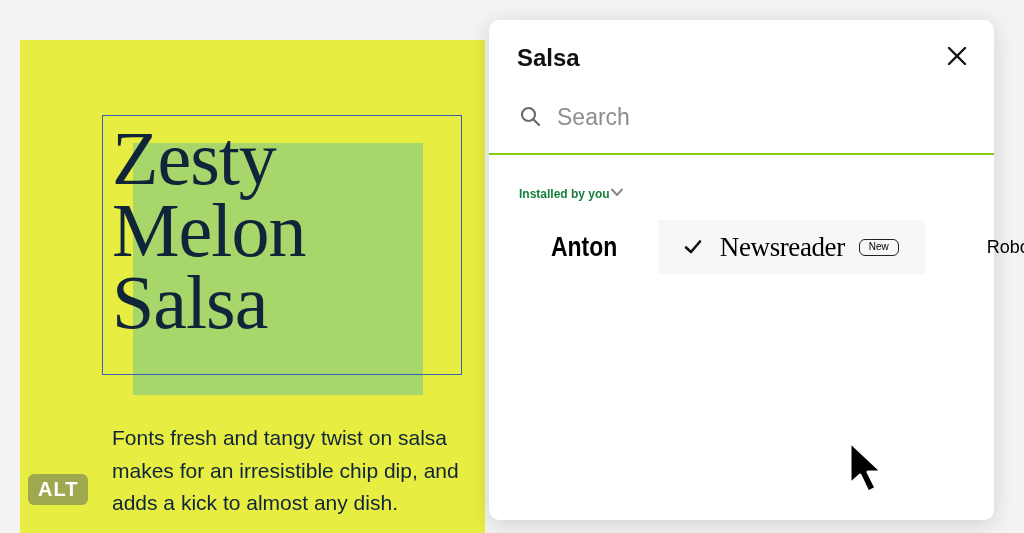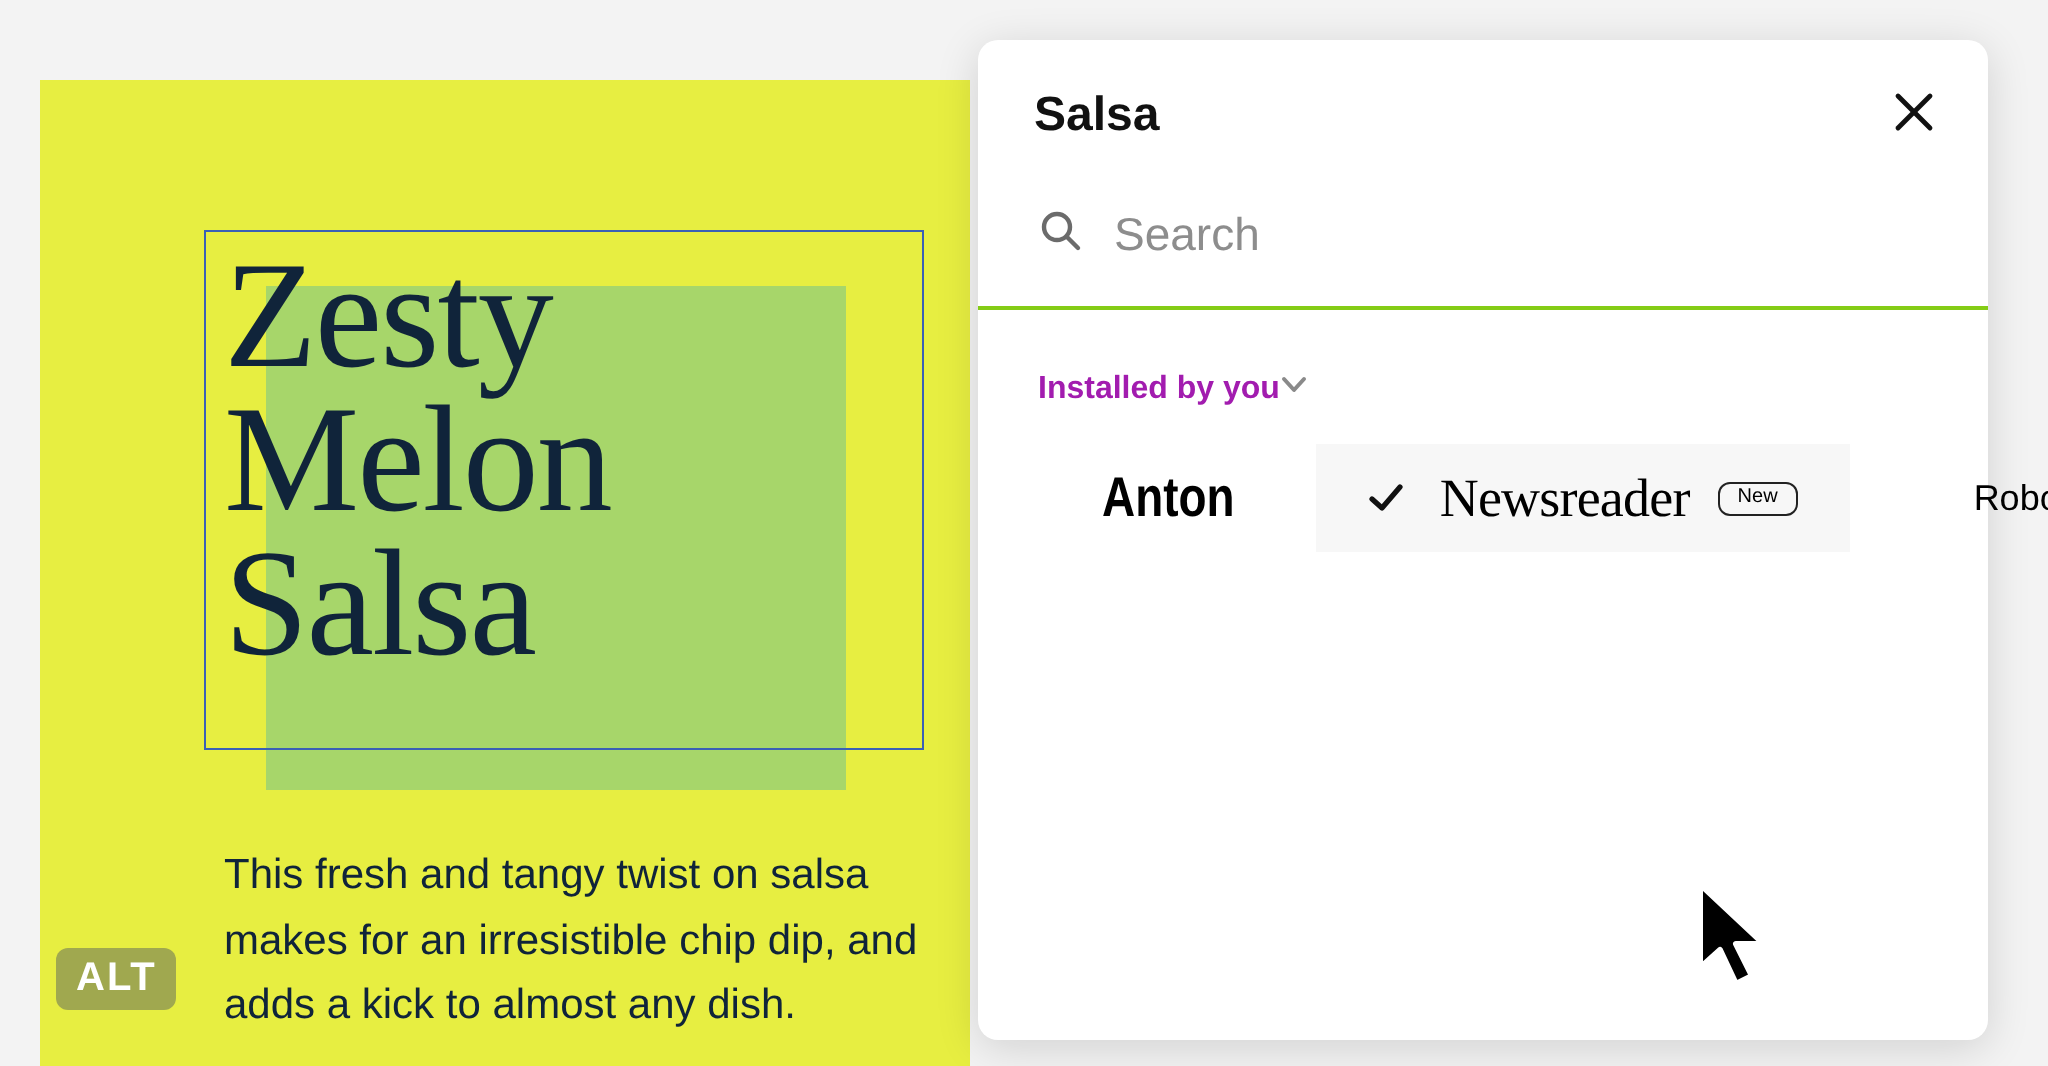--- a/index.html
+++ b/index.html
@@ -94,23 +94,23 @@
       color:#333;
       flex:1;
       background:transparent;
     }
     .search-input::placeholder { color:#8d8d8d; }
 
     .section-header {
       display:flex;
       align-items:center;
       padding:30px 28px 18px 30px;
-      font-size:16px;
+      font-size:12px;
       font-weight:650;
-      color:#a21caf;
+      color:#15803d;
       cursor:pointer;
     }
 
     .font-list { display:flex; flex-direction:row; }
     .font-item {
       display:flex;
       align-items:center;
       padding:12px 26px 12px 22px;
       height:54px;
       cursor:pointer;
@@ -157,21 +157,21 @@
       pointer-events:none;
     }
   </style>
 </head>
 <body>
 
 <div class="canvas">
   <div class="canvas-shadow"></div>
   <div class="headline">Zesty<br>Melon<br>Salsa</div>
   <div class="sel-box"></div>
-  <div class="body-copy">This fresh and tangy twist on salsa makes for an irresistible chip dip, and adds a kick to almost any dish.</div>
+  <div class="body-copy">Fonts fresh and tangy twist on salsa makes for an irresistible chip dip, and adds a kick to almost any dish.</div>
 </div>
 
 <div class="alt-badge">ALT</div>
 
 <div class="panel">
 
   <div class="panel-header">
     <div class="panel-title">Salsa</div>
     <div class="close-icon">
       <svg width="22" height="22" viewBox="0 0 22 22">

